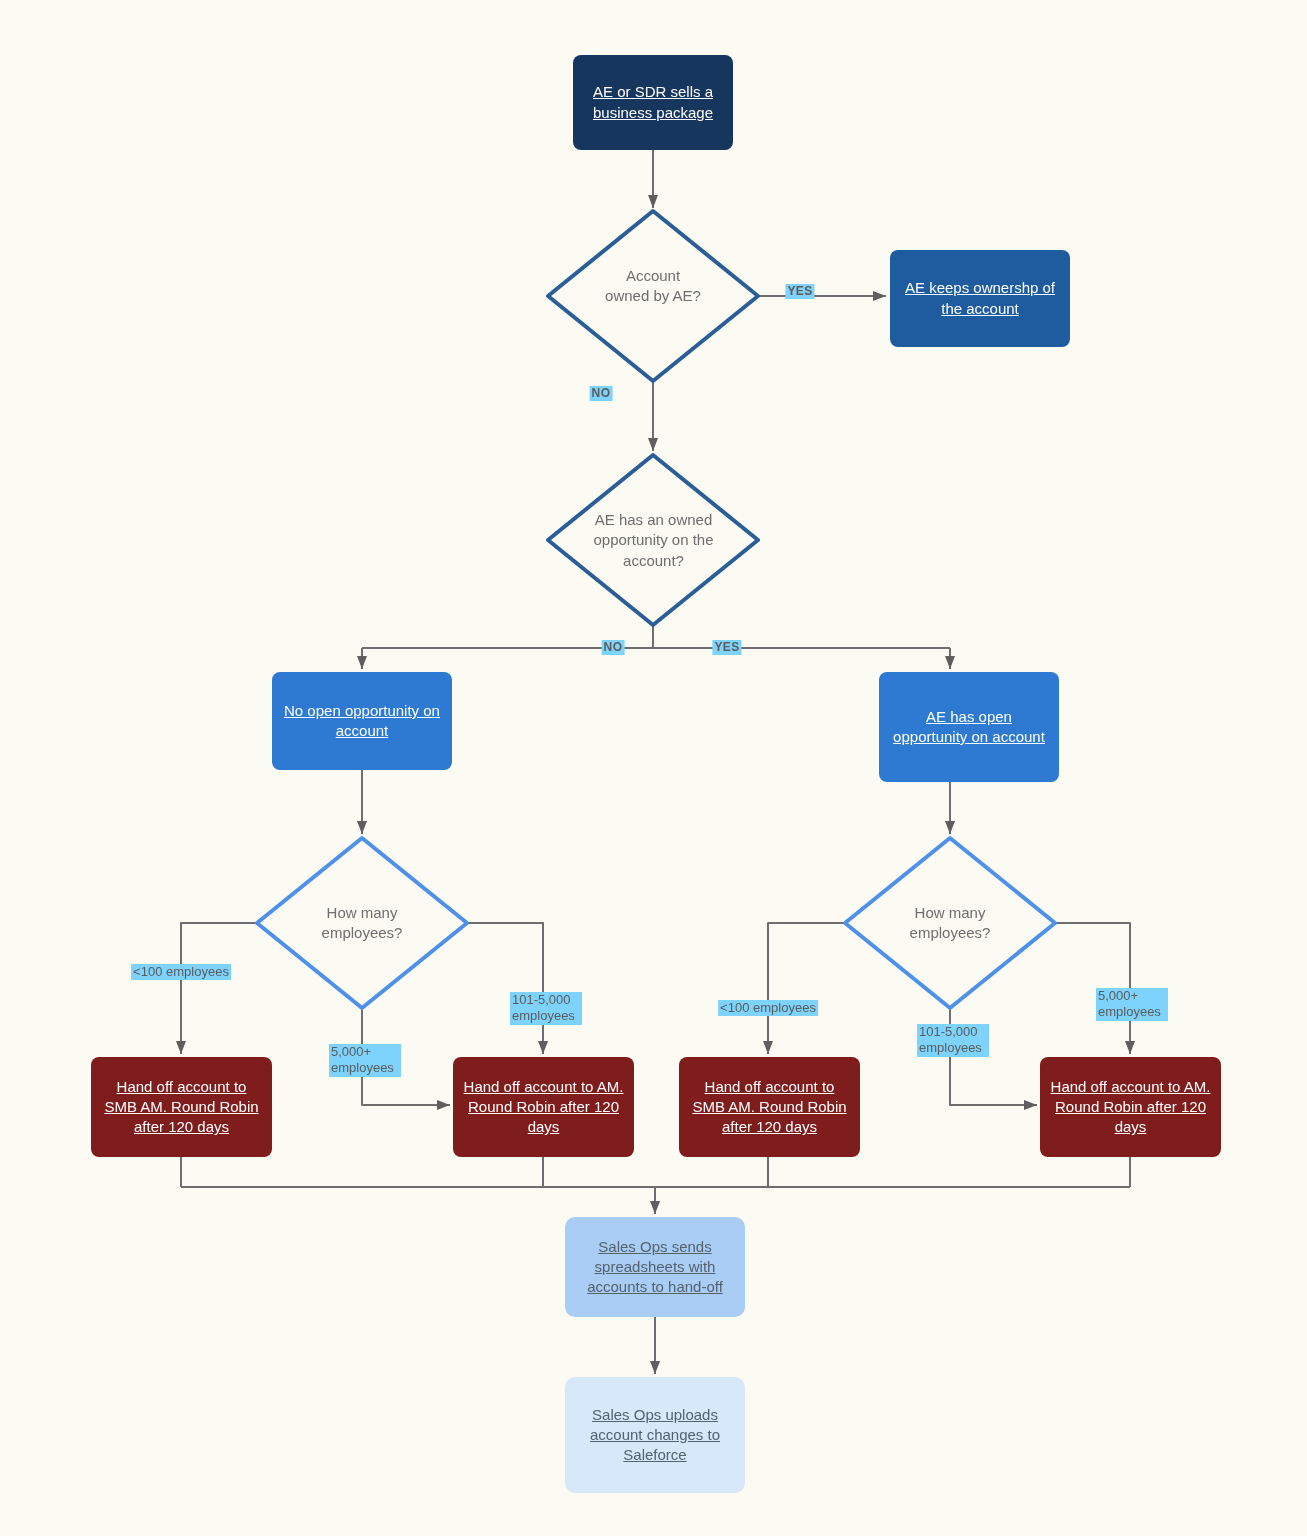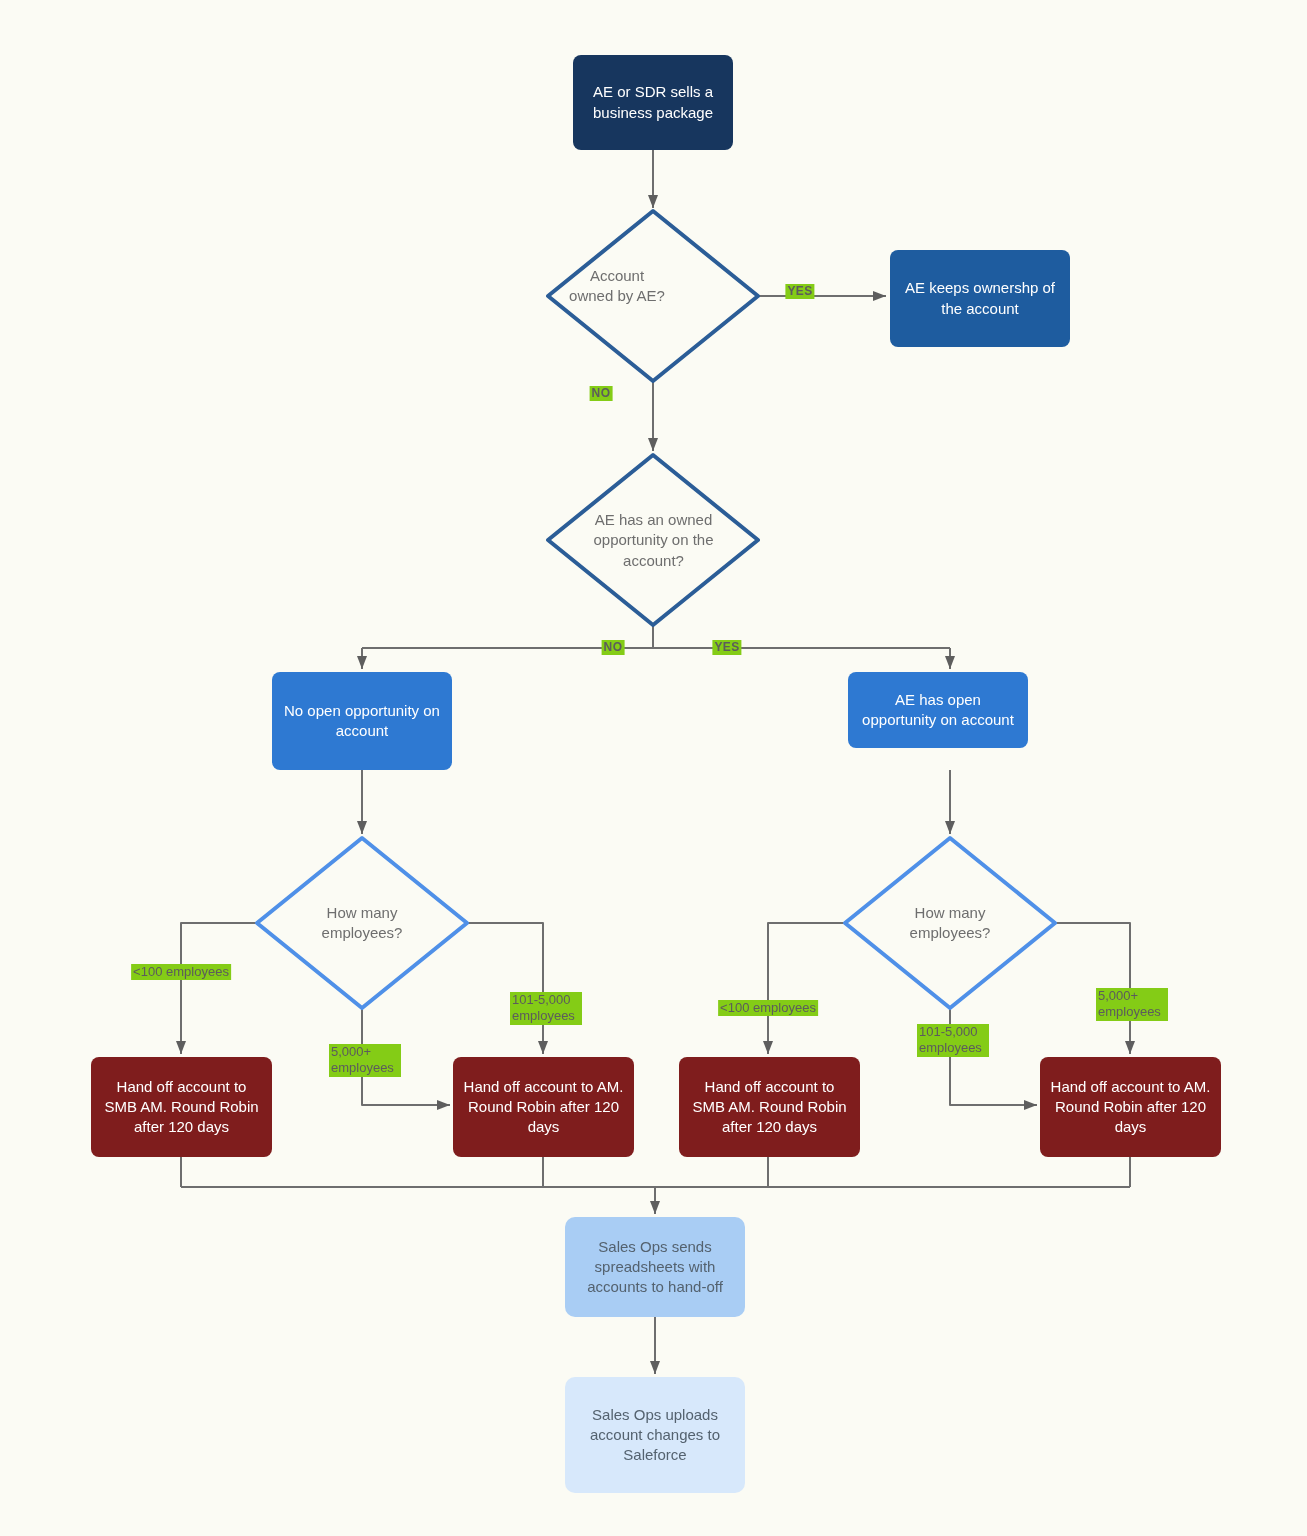--- a/index.html
+++ b/index.html
@@ -23,37 +23,38 @@
     display: flex;
     align-items: center;
     justify-content: center;
     text-align: center;
     box-sizing: border-box;
     border-radius: 8px;
     color: #ffffff;
     font-size: 15px;
     line-height: 1.35;
     padding: 12px 10px;
+    text-decoration: underline;
   }
   .node--navy   { background: #17365e; }
   .node--blue800{ background: #1e5c9f; }
   .node--blue600{ background: #2e79d2; }
   .node--blue400{ background: #7f1d1d; }
   .node--blue200{ background: #a9cdf4; color: #54626f; border-radius: 10px; }
   .node--blue100{ background: #d7e8fb; color: #54626f; border-radius: 10px; }
   .diamond-label {
     position: absolute;
     color: #6e6e6e;
     font-size: 15px;
     line-height: 1.35;
     text-align: center;
   }
   .edge-label {
     position: absolute;
-    background: #84cc16;
+    background: #7dd3fc;
     color: #5c5c5c;
     font-size: 13px;
     line-height: 1.25;
     padding: 0 2px;
   }
   .edge-label--center {
     transform: translateX(-50%);
     text-align: center;
     white-space: nowrap;
   }
@@ -105,35 +106,35 @@
     <polygon points="362,838 467,923 362,1008 257,923" fill="#fbfbf4" stroke="#4f90e8" stroke-width="4" stroke-linejoin="round"></polygon>
     <polygon points="950,838 1055,923 950,1008 845,923" fill="#fbfbf4" stroke="#4f90e8" stroke-width="4" stroke-linejoin="round"></polygon>
   </svg>
 
   <div class="node node--navy" style="left:573px; top:55px; width:160px; height:95px;">AE or SDR sells a business package</div>
 
   <div class="node node--blue600" style="left:272px; top:672px; width:180px; height:98px;">No open opportunity on account</div>
 
   <div class="node node--blue800" style="left:890px; top:250px; width:180px; height:97px;">AE keeps ownershp of the account</div>
 
-  <div class="node node--blue600" style="left:848px; top:672px; width:180px; height:76px;">AE has open opportunity on account</div>
+  <div class="node node--blue600" style="left:879px; top:672px; width:180px; height:110px;">AE has open opportunity on account</div>
 
   <div class="node node--blue400" style="left:91px; top:1057px; width:181px; height:100px;">Hand off account to SMB AM. Round Robin after 120 days</div>
 
   <div class="node node--blue400" style="left:453px; top:1057px; width:181px; height:100px;">Hand off account to AM. Round Robin after 120 days</div>
 
   <div class="node node--blue400" style="left:679px; top:1057px; width:181px; height:100px;">Hand off account to SMB AM. Round Robin after 120 days</div>
 
   <div class="node node--blue400" style="left:1040px; top:1057px; width:181px; height:100px;">Hand off account to AM. Round Robin after 120 days</div>
 
   <div class="node node--blue200" style="left:565px; top:1217px; width:180px; height:100px;">Sales Ops sends spreadsheets with accounts to hand-off</div>
 
   <div class="node node--blue100" style="left:565px; top:1377px; width:180px; height:116px;">Sales Ops uploads account changes to Saleforce</div>
 
-  <div class="diamond-label" style="left:567px; top:266px; width:100px;">Account owned by AE?</div>
+  <div class="diamond-label" style="left:603px; top:266px; width:100px;">Account owned by AE?</div>
 
   <div class="diamond-label" style="left:586px; top:510px; width:135px;">AE has an owned opportunity on the account?</div>
 
   <div class="diamond-label" style="left:307px; top:903px; width:110px;">How many employees?</div>
 
   <div class="diamond-label" style="left:895px; top:903px; width:110px;">How many employees?</div>
 
   <span class="edge-label edge-label--center edge-label--bold" style="left:800px; top:284px;">YES</span>
 
   <span class="edge-label edge-label--center edge-label--bold" style="left:601px; top:386px;">NO</span>

